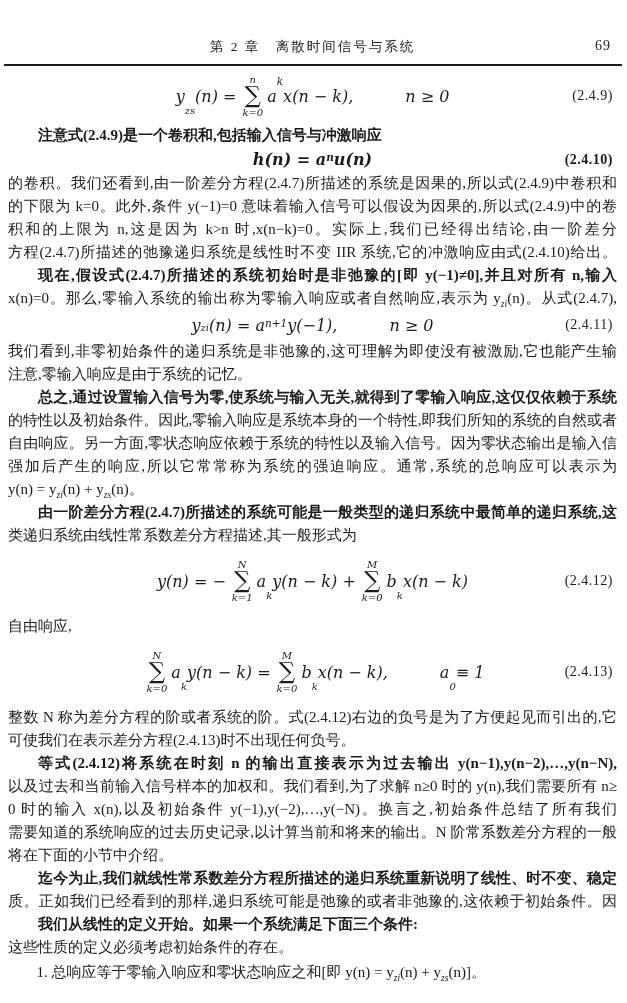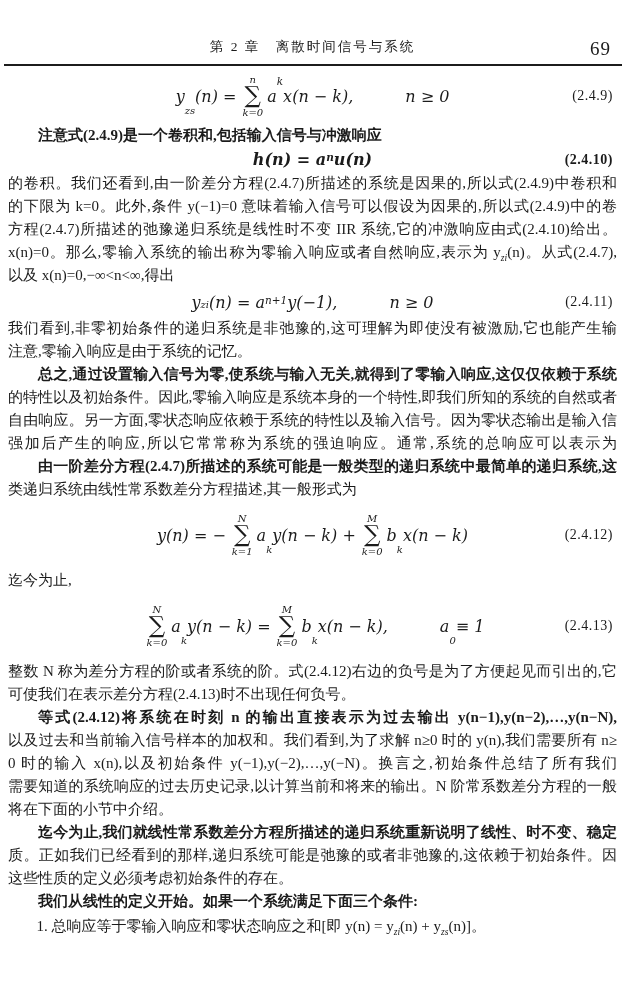--- a/index.html
+++ b/index.html
@@ -5,21 +5,21 @@
   html,body { margin:0; padding:0; background:#e8e8e8; }
   .page {
     width:627px; height:1003px; background:#ffffff; position:relative;
     font-family:"Liberation Serif","DejaVu Serif",serif; color:#1b1b1b;
     padding:38px 10px 16px 8px; box-sizing:border-box; overflow:hidden;
     margin:0 auto;
   }
   
   .hdr { position:relative; height:20px; }
   .hdr-title { text-align:center; font-size:13.5px; letter-spacing:2px; }
-  .hdr-pnum { position:absolute; right:6px; top:0; font-size:19px; letter-spacing:1px; }
+  .hdr-pnum { position:absolute; right:6px; top:0; font-size:14px; letter-spacing:1px; }
   .rule { border-top:2px solid #1c1c1c; margin:6px -5px 0 -4px; height:0; }
 
   
   .tl { font-size:15px; line-height:23px; height:23px; overflow:hidden; }
   .just { text-align:justify; text-align-last:justify; }
   .ind { text-indent:2em;font-weight:bold; }
   .li { padding-left:1.9em; margin-top:2px; }
   .isub { font-size:9.5px; font-style:italic; }
 
   
@@ -73,24 +73,25 @@
     <span class="math">
         <span>h(n) = a</span>
         <sup class="esup">n</sup>
         <span>u(n)</span>
       </span>
     <span class="num">(2.4.10)</span>
   </div>
 
   <div class="tl just">的卷积。我们还看到,由一阶差分方程(2.4.7)所描述的系统是因果的,所以式(2.4.9)中卷积和</div>
   <div class="tl just">的下限为 k=0。此外,条件 y(−1)=0 意味着输入信号可以假设为因果的,所以式(2.4.9)中的卷</div>
+  <div class="tl just">积和的上限为 n,这是因为 k&gt;n 时,x(n−k)=0。实际上,我们已经得出结论,由一阶差分</div>
   <div class="tl just">方程(2.4.7)所描述的弛豫递归系统是线性时不变 IIR 系统,它的冲激响应由式(2.4.10)给出。</div>
 
+  <div class="tl ind just">现在,假设式(2.4.7)所描述的系统初始时是非弛豫的[即 y(−1)≠0],并且对所有 n,输入</div>
   <div class="tl just"><span>x(n)=0。那么,零输入系统的输出称为零输入响应或者自然响应,表示为 y</span><sub class="isub">zi</sub><span>(n)。从式(2.4.7),</span></div>
-  <div class="tl">以及 x(n)=0,−∞&lt;n&lt;∞,得出</div>
 
   <div class="eq eq-md">
     <span class="math">
         <span>y</span>
         <sub class="esub">zi</sub>
         <span>(n) = a</span>
         <sup class="esup">n+1</sup>
         <span>y(−1),</span>
         <span class="gap"></span>
         <span>n ≥ 0</span>
@@ -98,20 +99,21 @@
     <span class="num">(2.4.11)</span>
   </div>
 
   <div class="tl just">我们看到,非零初始条件的递归系统是非弛豫的,这可理解为即使没有被激励,它也能产生输出。</div>
   <div class="tl">注意,零输入响应是由于系统的记忆。</div>
 
   <div class="tl ind just">总之,通过设置输入信号为零,使系统与输入无关,就得到了零输入响应,这仅仅依赖于系统</div>
   <div class="tl just">的特性以及初始条件。因此,零输入响应是系统本身的一个特性,即我们所知的系统的自然或者</div>
   <div class="tl just">自由响应。另一方面,零状态响应依赖于系统的特性以及输入信号。因为零状态输出是输入信号</div>
   <div class="tl just">强加后产生的响应,所以它常常称为系统的强迫响应。通常,系统的总响应可以表示为</div>
+  <div class="tl"><span>y(n) = y</span><sub class="isub">zi</sub><span>(n) + y</span><sub class="isub">zs</sub><span>(n)。</span></div>
 
   <div class="tl ind just">由一阶差分方程(2.4.7)所描述的系统可能是一般类型的递归系统中最简单的递归系统,这</div>
   <div class="tl">类递归系统由线性常系数差分方程描述,其一般形式为</div>
 
   <div class="eq eq-xl">
     <span class="math">
         <span>y(n) = −</span>
         <span class="sum">
           <span class="lim">N</span>
           <span class="sigma">∑</span>
@@ -125,21 +127,21 @@
           <span class="sigma">∑</span>
           <span class="lim">k=0</span>
         </span>
         <span>b</span>
         <sub class="esub">k</sub>
         <span>x(n − k)</span>
       </span>
     <span class="num">(2.4.12)</span>
   </div>
 
-  <div class="tl">迄今为止,</div>
+  <div class="tl">自由响应,</div>
 
   <div class="eq eq-xl">
     <span class="math">
         <span class="sum">
           <span class="lim">N</span>
           <span class="sigma">∑</span>
           <span class="lim">k=0</span>
         </span>
         <span>a</span>
         <sub class="esub">k</sub>
@@ -164,19 +166,19 @@
   <div class="tl">可使我们在表示差分方程(2.4.13)时不出现任何负号。</div>
 
   <div class="tl ind just">等式(2.4.12)将系统在时刻 n 的输出直接表示为过去输出 y(n−1),y(n−2),…,y(n−N),</div>
   <div class="tl just">以及过去和当前输入信号样本的加权和。我们看到,为了求解 n≥0 时的 y(n),我们需要所有 n≥</div>
   <div class="tl just">0 时的输入 x(n),以及初始条件 y(−1),y(−2),…,y(−N)。换言之,初始条件总结了所有我们</div>
   <div class="tl just">需要知道的系统响应的过去历史记录,以计算当前和将来的输出。N 阶常系数差分方程的一般解</div>
   <div class="tl">将在下面的小节中介绍。</div>
 
   <div class="tl ind just">迄今为止,我们就线性常系数差分方程所描述的递归系统重新说明了线性、时不变、稳定的性</div>
   <div class="tl just">质。正如我们已经看到的那样,递归系统可能是弛豫的或者非弛豫的,这依赖于初始条件。因此,</div>
+  <div class="tl ind">我们从线性的定义开始。如果一个系统满足下面三个条件:</div>
+
   <div class="tl">这些性质的定义必须考虑初始条件的存在。</div>
-
-  <div class="tl ind">我们从线性的定义开始。如果一个系统满足下面三个条件:</div>
 
   <div class="tl li"><span>1. 总响应等于零输入响应和零状态响应之和[即 y(n) = y</span><sub class="isub">zi</sub><span>(n) + y</span><sub class="isub">zs</sub><span>(n)]。</span></div>
 
 </div>
 
 </body></html>

